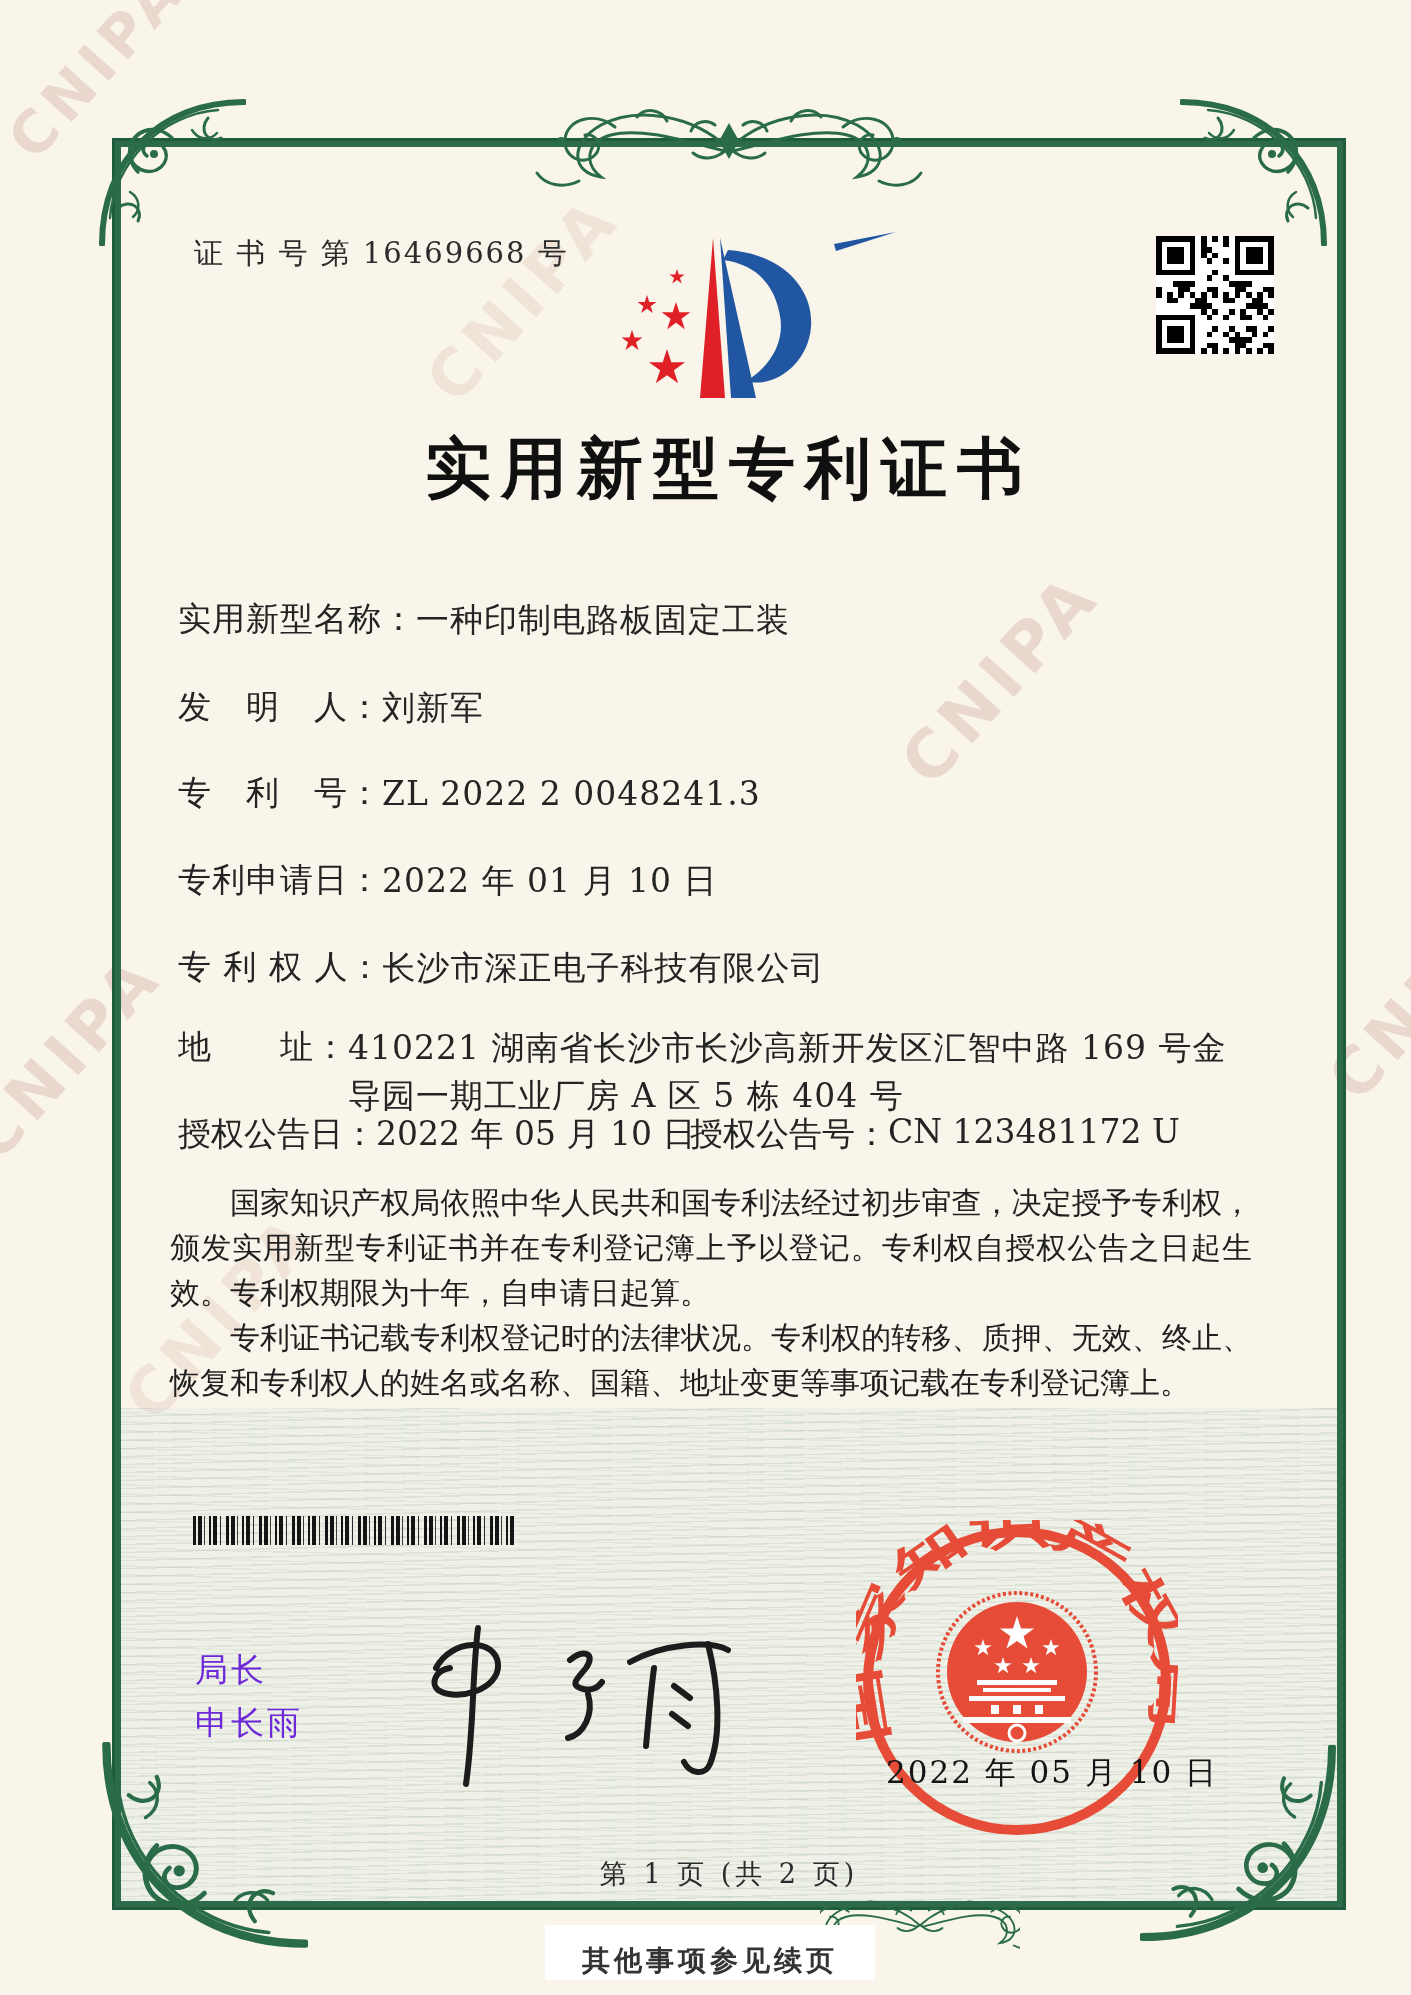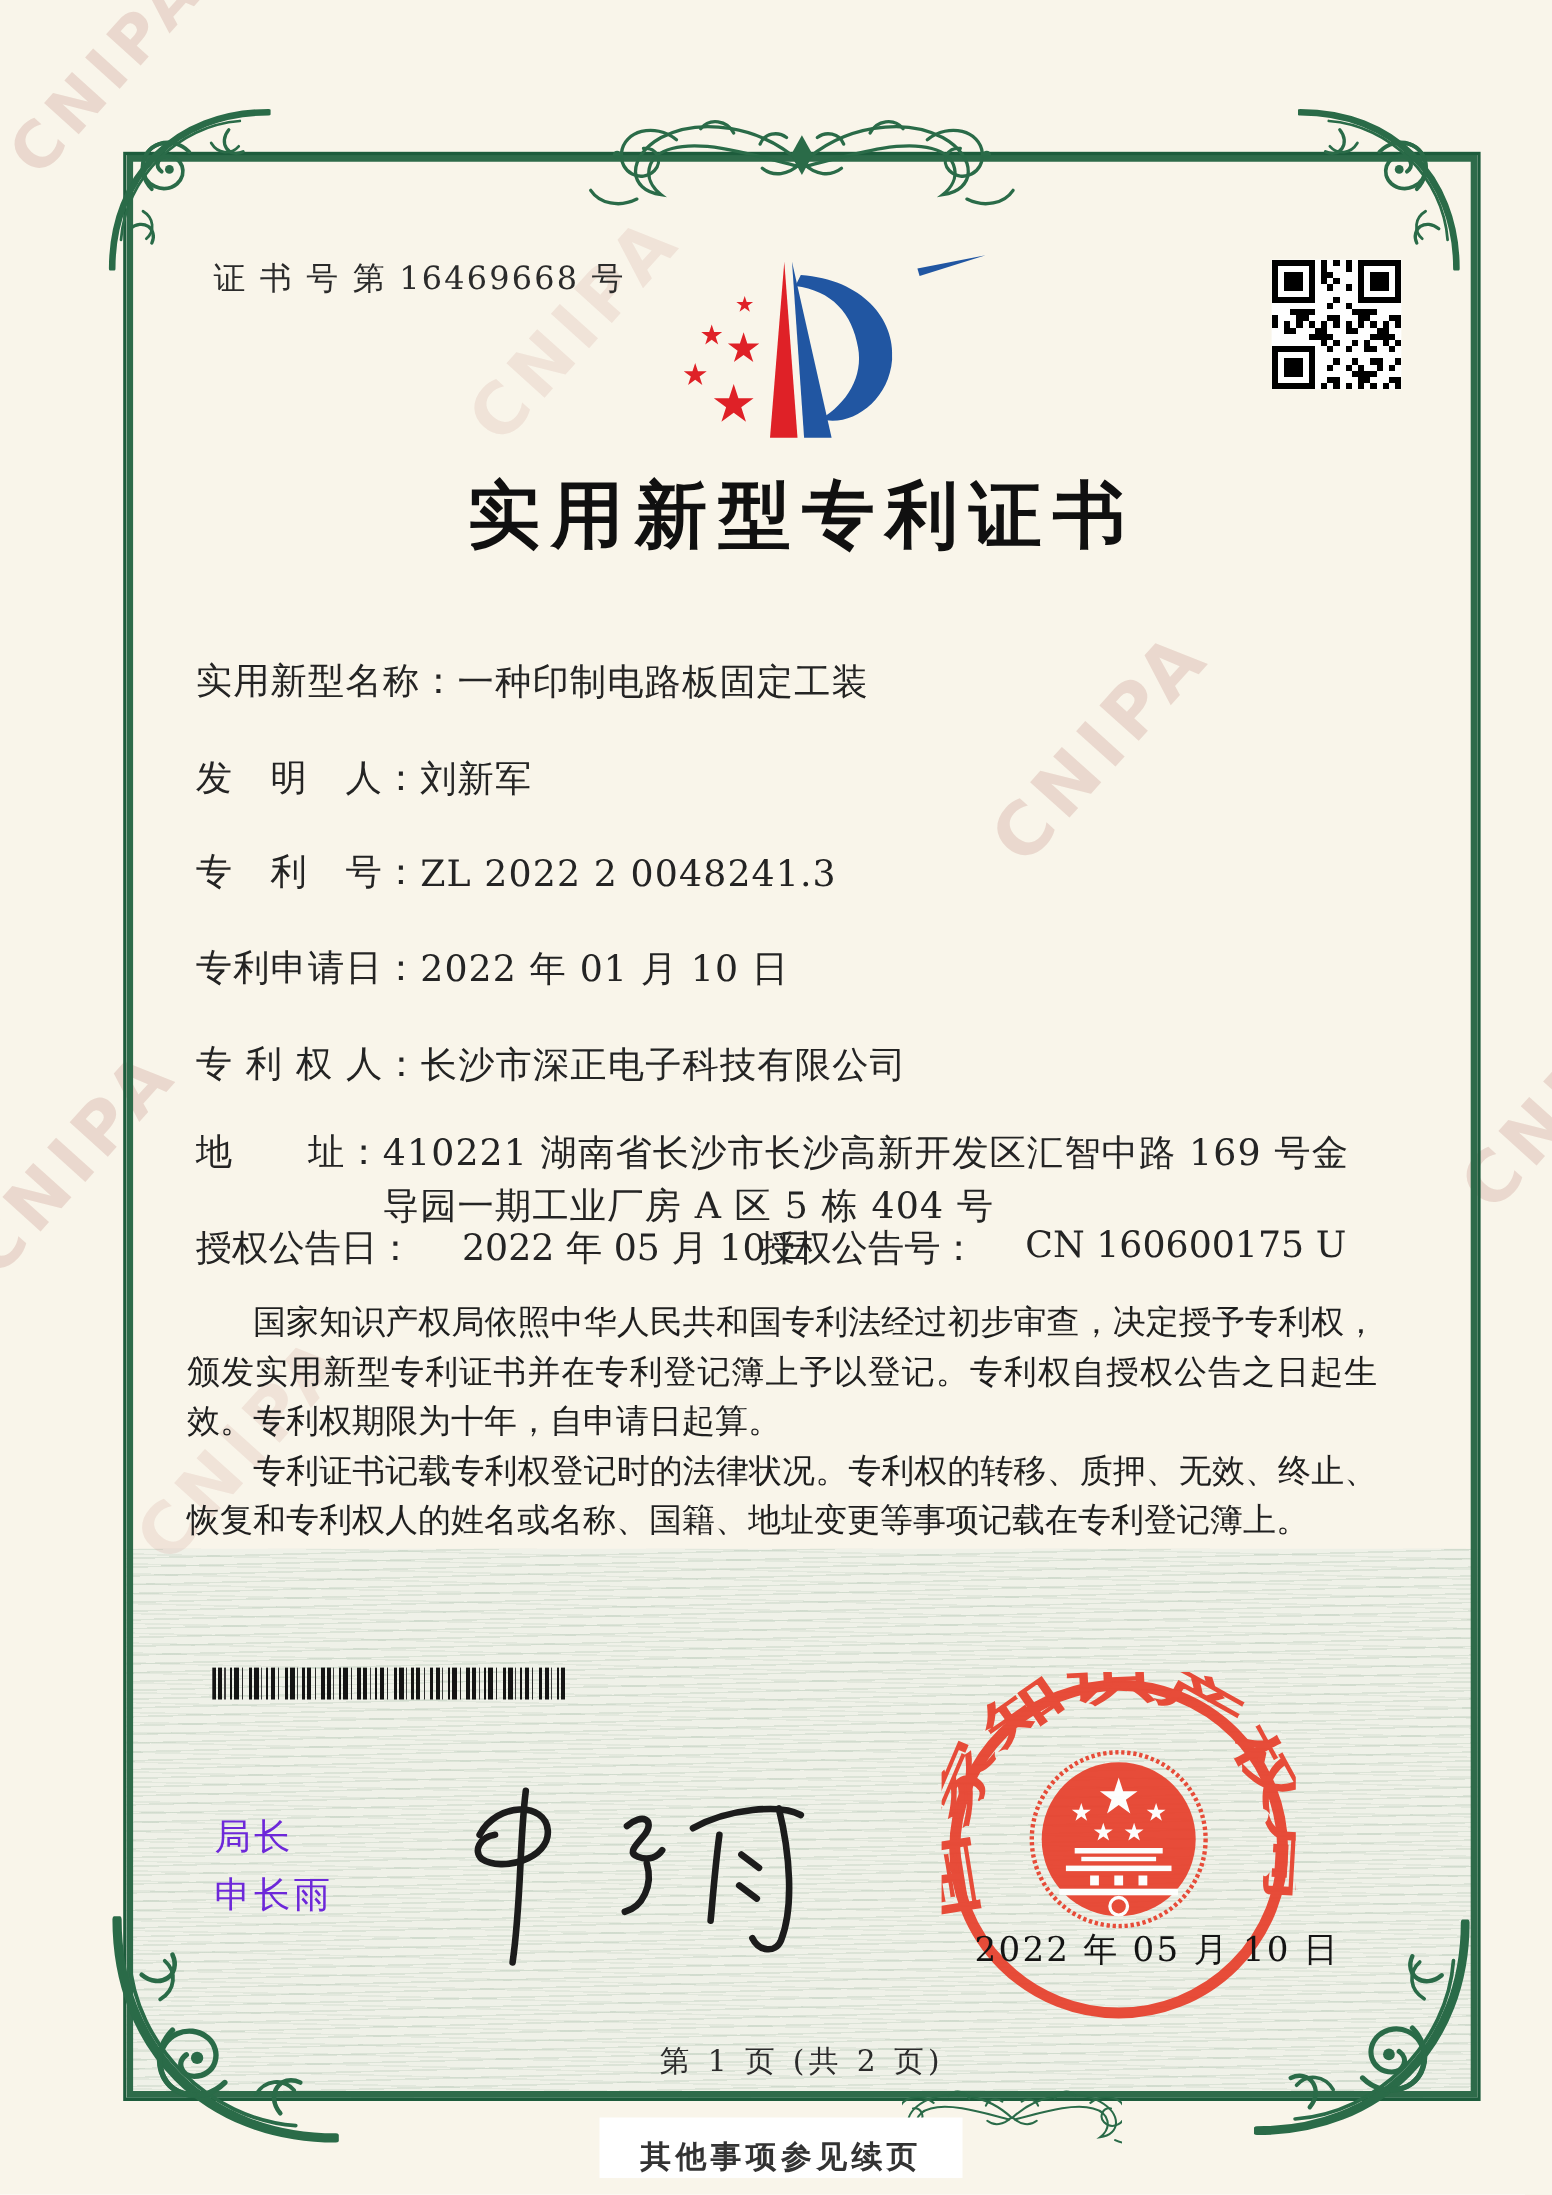--- a/index.html
+++ b/index.html
@@ -41,21 +41,21 @@
   #logo{left:612px;top:230px;z-index:3;}
   #qr{left:1156px;top:236px;width:118px;height:118px;background:#fff;z-index:3;}
   #title{left:112px;top:424px;width:1234px;text-align:center;font-size:66px;font-weight:bold;
          letter-spacing:10px;color:#101010;z-index:3;}
   
   .row{position:absolute;left:178px;width:1078px;display:flex;font-size:33px;line-height:46px;
        color:#242424;letter-spacing:1px;z-index:3;}
   .lbl{flex:0 0 auto;white-space:pre;}
   .val{flex:1 1 auto;line-height:48px;}
   #grant-row{position:absolute;left:178px;top:1112px;width:1080px;font-size:33px;color:#242424;z-index:3;}
-  #grant-row .grp{position:absolute;top:0;display:flex;white-space:pre;gap:44px;}
+  #grant-row .grp{position:absolute;top:0;display:flex;white-space:pre;}
   #grant-row .g2{left:512px;}
   
   #paras{left:170px;top:1180px;width:1082px;z-index:3;}
   #paras p{margin:0;font-size:30px;line-height:45px;text-indent:2em;text-align:justify;color:#1f1f1f;}
   
   #barcode{
     left:193px;top:1516px;width:322px;height:29px;z-index:3;
     background:repeating-linear-gradient(90deg,
       #141414 0 3px, transparent 3px 5px,
       #141414 5px 9px, transparent 9px 11px,
@@ -296,21 +296,21 @@
   <div class="row" style="top:1024px">
     <span class="lbl">地　　址：</span>
     <span class="val">410221 湖南省长沙市长沙高新开发区汇智中路 169 号金导园一期工业厂房 A 区 5 栋 404 号</span>
   </div>
 
   <div id="grant-row">
     <span class="grp g1">
       <span>授权公告日：</span><span>2022 年 05 月 10 日</span>
     </span>
     <span class="grp g2">
-      <span>授权公告号：</span><span>CN 160600175 U</span>
+      <span>授权公告号：</span><span>CN 123481172 U</span>
     </span>
   </div>
 
   <div id="paras" class="abs">
     <p>国家知识产权局依照中华人民共和国专利法经过初步审查，决定授予专利权，颁发实用新型专利证书并在专利登记簿上予以登记。专利权自授权公告之日起生效。专利权期限为十年，自申请日起算。</p>
     <p>专利证书记载专利权登记时的法律状况。专利权的转移、质押、无效、终止、恢复和专利权人的姓名或名称、国籍、地址变更等事项记载在专利登记簿上。</p>
   </div>
 
   <div id="barcode" class="abs"></div>
 

